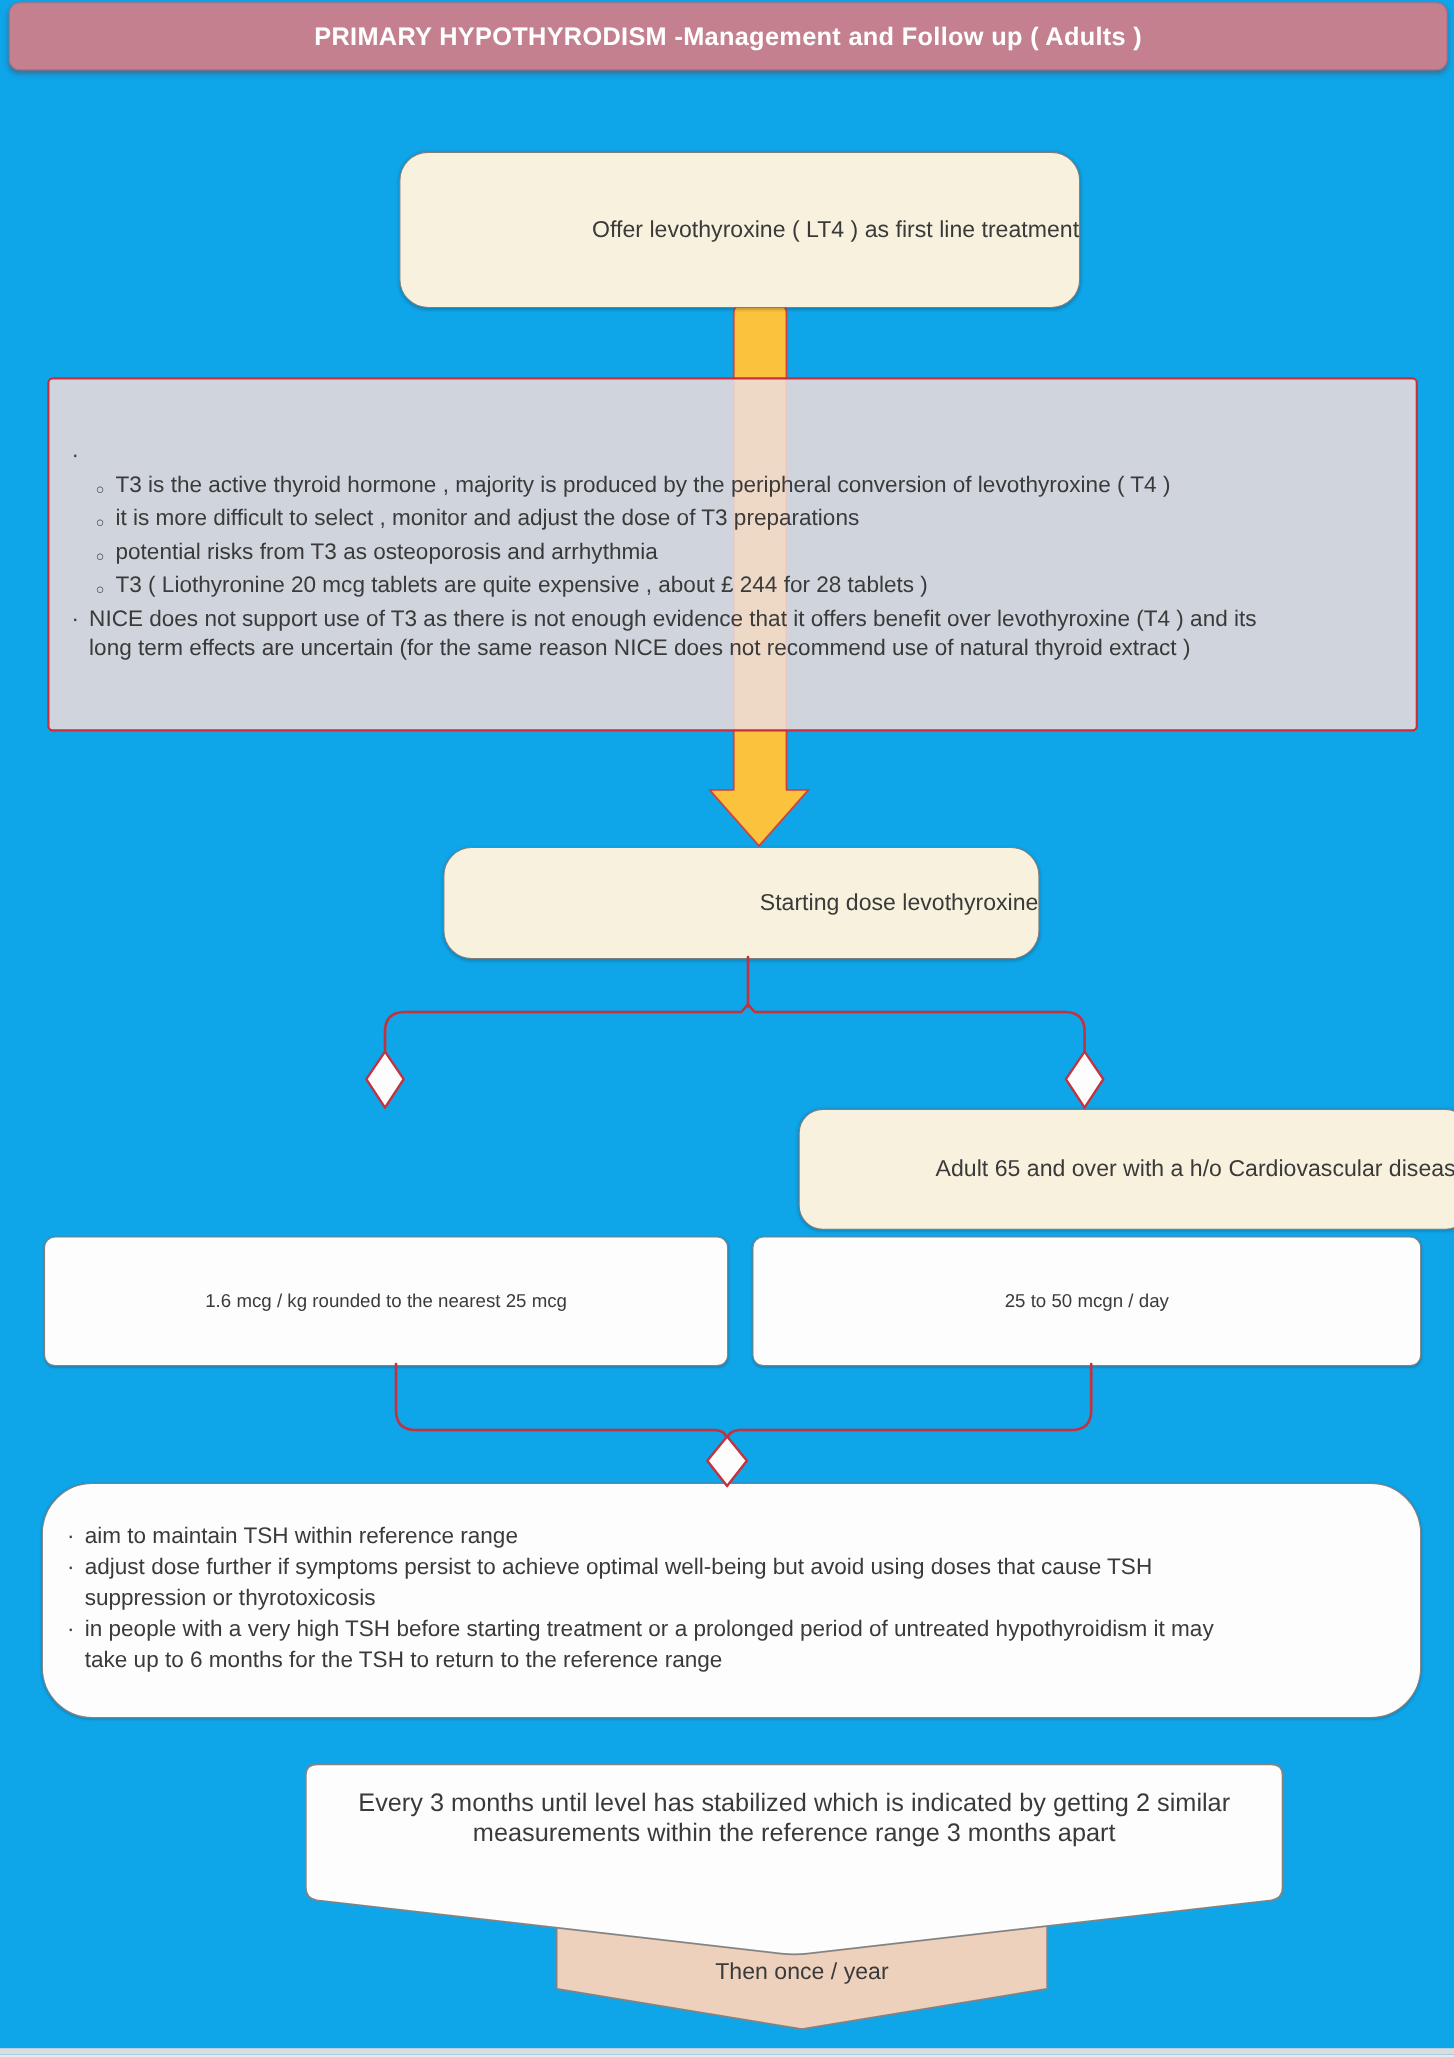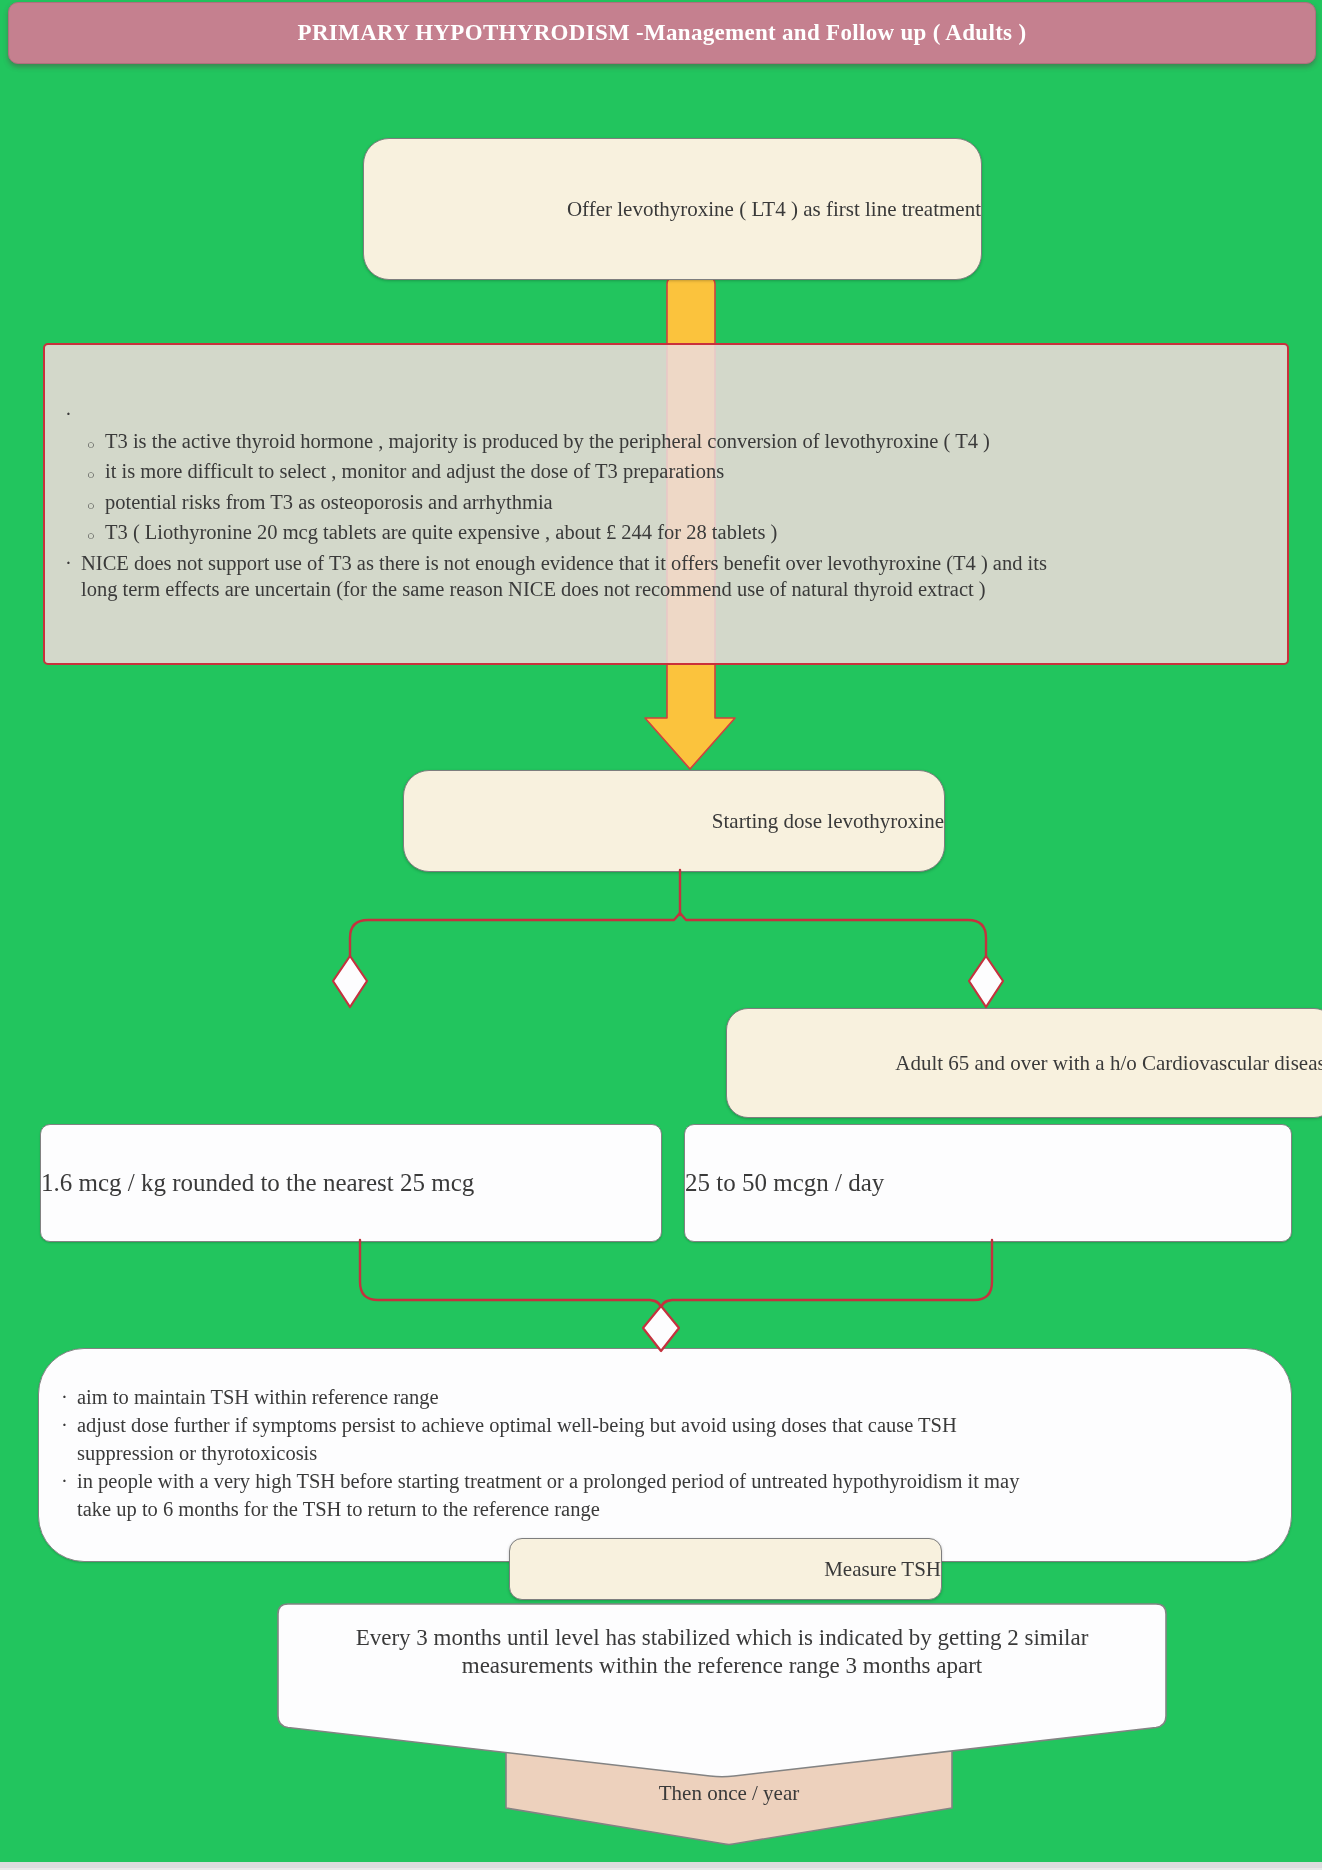--- a/index.html
+++ b/index.html
@@ -1,19 +1,19 @@
 <!DOCTYPE html>
 <html><head>
 <meta charset="utf-8">
 <style>
   html,body{margin:0;padding:0;background:#e9e9ea;}
   #canvas{
     position:relative;width:1322px;height:1868px;margin:0 auto;
-    background:#22c55e;overflow:hidden;
-    font-family:Liberation Serif, serif;
+    background:#0ea5e9;overflow:hidden;
+    font-family:Liberation Sans, sans-serif;
     color:#3a3a3a;
   }
   .abs{position:absolute;}
   svg.layer{position:absolute;left:0;top:0;width:1322px;height:1870px;pointer-events:none;}
 
   
   #titlebar{
     left:8px;top:2px;width:1306px;height:60px;border-radius:10px;
     background:#c5808f;border:1px solid #b06e7e;
     box-shadow:0 3px 5px rgba(90,60,70,.45);
@@ -22,22 +22,22 @@
   #titlebar span{color:#ffffff;font-weight:bold;font-size:23px;letter-spacing:.3px;}
 
   
   .node{
     background:#f8f1de;border:1.6px solid #7e7e7e;border-radius:26px;
     display:flex;align-items:center;justify-content:flex-end;text-align:center;
     font-size:21px;box-shadow:0 1px 3px rgba(0,0,0,.22);z-index:5;
   }
   .whitebox{
     background:#fdfdfe;border:1.6px solid #828282;border-radius:10px;
-    display:flex;align-items:center;text-align:center;
-    font-size:25px;box-shadow:0 1px 2px rgba(0,0,0,.18);z-index:5;
+    display:flex;align-items:center;justify-content:center;text-align:center;
+    font-size:17px;box-shadow:0 1px 2px rgba(0,0,0,.18);z-index:5;
   }
 
   #box-first{left:363px;top:138px;width:617px;height:140px;}
   #box-start{left:403px;top:770px;width:540px;height:100px;}
   #box-branch-left{left:38px;top:1008px;width:624px;height:108px;border-radius:22px;}
   #box-branch-right{left:682px;top:1008px;width:608px;height:108px;border-radius:22px;margin-left:44px;}
   #box-dose-left{left:40px;top:1124px;width:620px;height:116px;}
   #box-dose-right{left:684px;top:1124px;width:606px;height:116px;}
   #box-measure{left:509px;top:1538px;width:431px;height:60px;border-radius:13px;z-index:7;font-size:21px;}
 
@@ -148,23 +148,20 @@
       <span class="preline">adjust dose further if symptoms persist to achieve optimal well-being but avoid using doses that cause TSH
 suppression or thyrotoxicosis</span>
     </div>
     <div class="brow lvl1">
       <span class="mk">·</span>
       <span class="preline">in people with a very high TSH before starting treatment or a prolonged period of untreated hypothyroidism it may
 take up to 6 months for the TSH to return to the reference range</span>
     </div>
   </div>
 
-  <div id="box-measure" class="node abs">
-    <span>Measure TSH</span>
-  </div>
 
   <div id="interval-text" class="abs preline">Every 3 months until level has stabilized which is indicated by getting 2 similar
 measurements within the reference range 3 months apart</div>
   <div id="then-text" class="abs">Then once / year</div>
 
   <svg class="layer" style="z-index:6">
     <g stroke="#c4323e" stroke-width="2.4" fill="none" stroke-linejoin="round" stroke-linecap="round">
       <path d="M 680 870 L 680 915"></path>
       <path d="M 350 956 L 350 938 Q 350 920 368 920 L 674 920 L 680 913 L 686 920 L 968 920 Q 986 920 986 938 L 986 956"></path>
       <path d="M 360 1240 L 360 1282 Q 360 1300 378 1300 L 650 1300 Q 661 1301 661 1310"></path>

